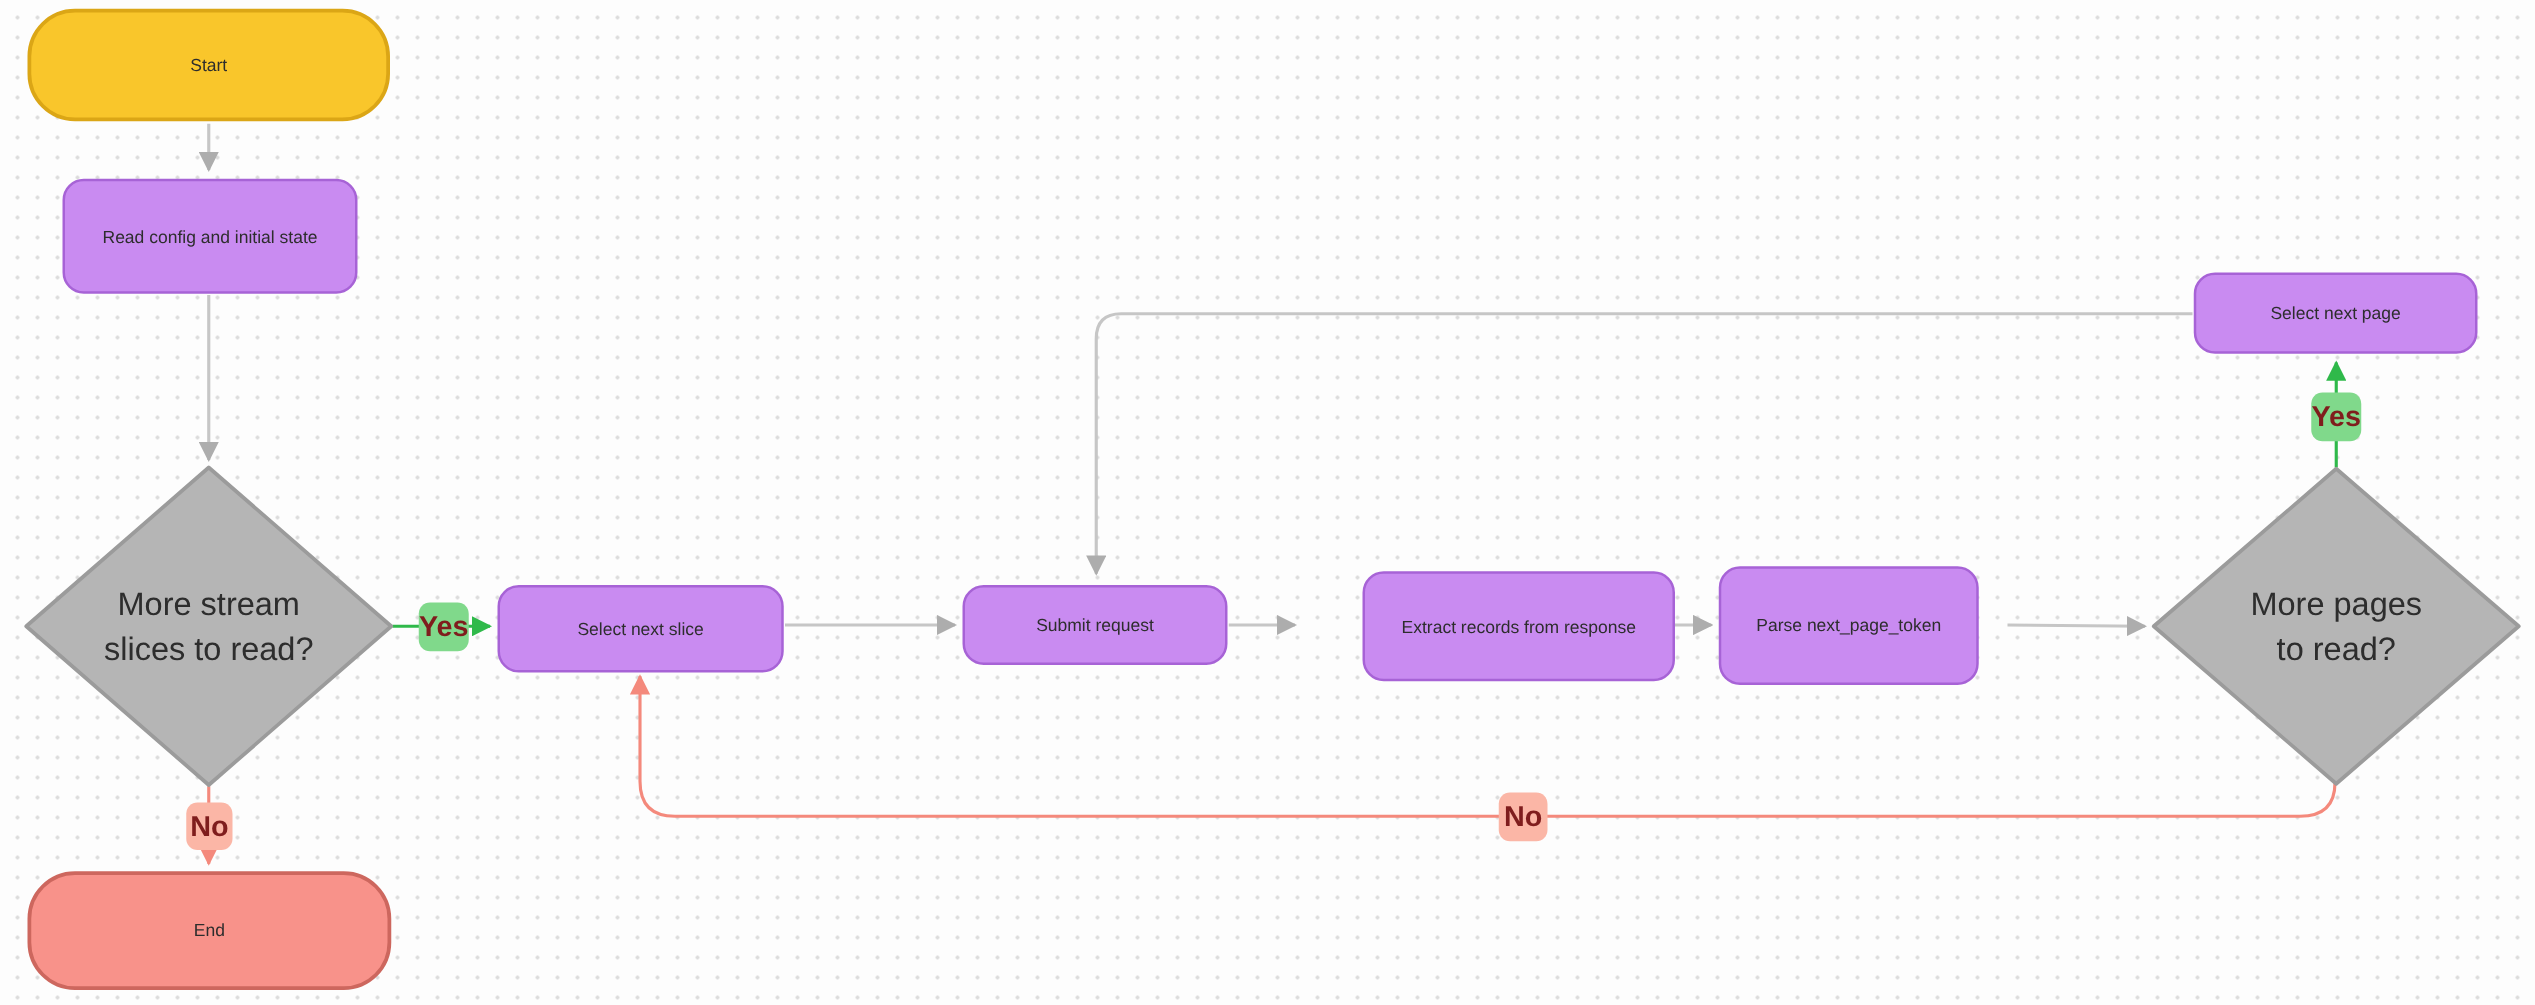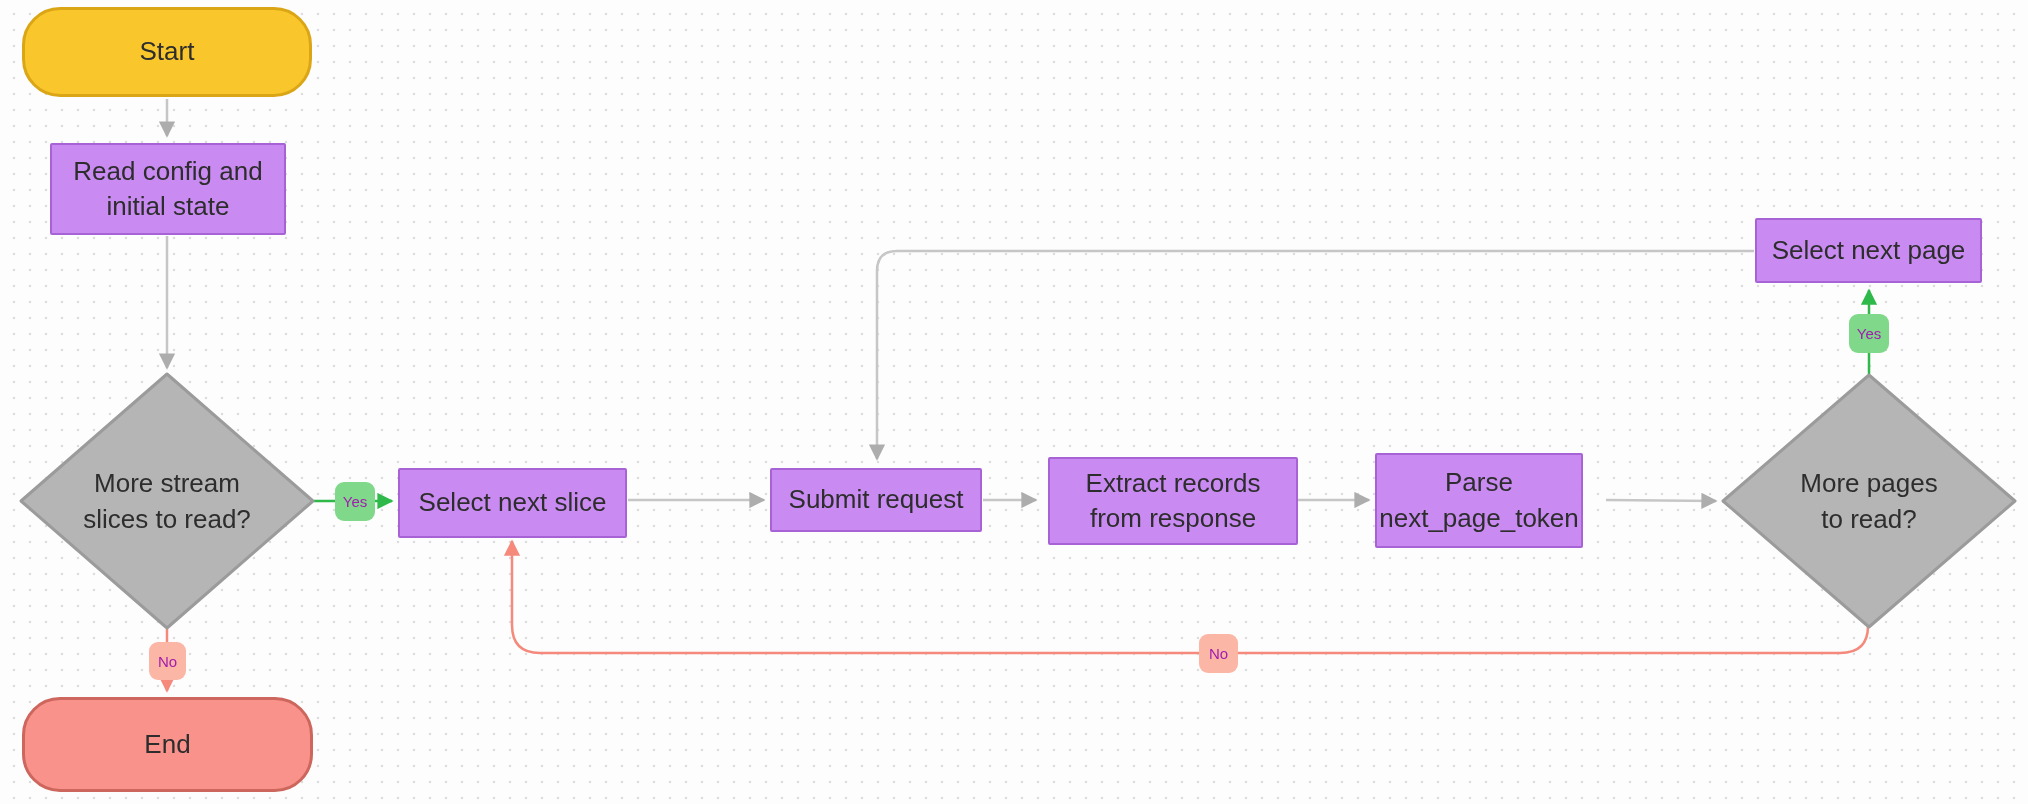--- a/index.html
+++ b/index.html
@@ -17,29 +17,29 @@
   .edges { position: absolute; inset: 0; width: 2028px; height: 804px; }
 
   .node {
     position: absolute;
     display: flex;
     align-items: center;
     justify-content: center;
     text-align: center;
     box-sizing: border-box;
     color: #2D2D2D;
-    font-size: 26px;
+    font-size: 14px;
     font-weight: 500;
     line-height: 1.35;
     padding: 4px 10px;
   }
   .process {
     background: #C98BF1;
     border: 2.5px solid #A763D6;
-    border-radius: 2px;
+    border-radius: 17px;
   }
   .terminator { border-radius: 38px; }
   .start-node { background: #F9C62B; border: 3px solid #DBA616; }
   .end-node   { background: #F8928A; border: 3px solid #CD675E; }
 
   .diamond-label {
     position: absolute;
     display: flex;
     align-items: center;
     justify-content: center;
@@ -48,23 +48,23 @@
     font-size: 26px;
     font-weight: 500;
     line-height: 1.4;
     pointer-events: none;
   }
   .edge-label {
     position: absolute;
     display: flex;
     align-items: center;
     justify-content: center;
-    font-size: 15px;
-    font-weight: 400;
-    color: #a21caf;
+    font-size: 23px;
+    font-weight: 700;
+    color: #7f1d1d;
     border-radius: 9px;
     box-sizing: border-box;
   }
   .edge-label.green  { background: #80D98B; }
   .edge-label.salmon { background: #FBB6A6; }
 </style>
 </head>
 <body>
 
 <div class="canvas">
@@ -111,21 +111,21 @@
   <div class="diamond-label" style="left:78px; top:440px; width:178px; height:122px;">More stream slices to read?</div>
 
   <div class="node process" style="left:398px; top:468px; width:229px; height:70px;">
     <span>Select next slice</span>
   </div>
 
   <div class="node process" style="left:770px; top:468px; width:212px; height:64px;">
     <span>Submit request</span>
   </div>
 
-  <div class="node process" style="left:1048px; top:457px; width:250px; height:88px;">
+  <div class="node process" style="left:1090px; top:457px; width:250px; height:88px;">
     <span>Extract records from response</span>
   </div>
 
   <div class="node process" style="left:1375px; top:453px; width:208px; height:95px;">
     <span>Parse next_page_token</span>
   </div>
 
   <div class="diamond-label" style="left:1786px; top:440px; width:166px; height:122px;">More pages to read?</div>
 
   <div class="node process" style="left:1755px; top:218px; width:227px; height:65px;">

